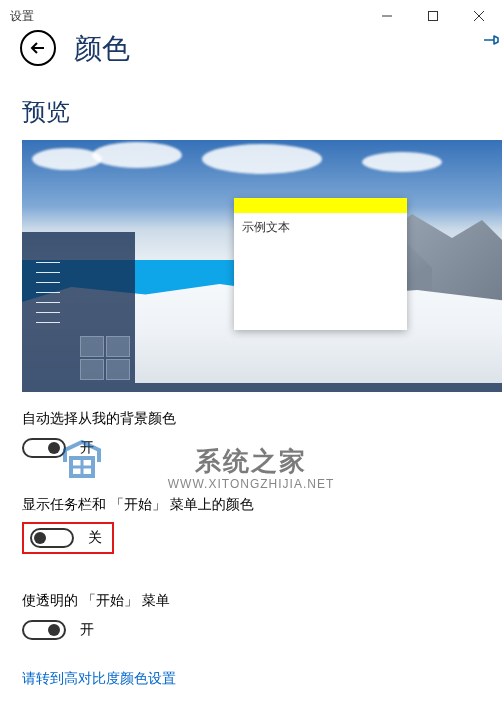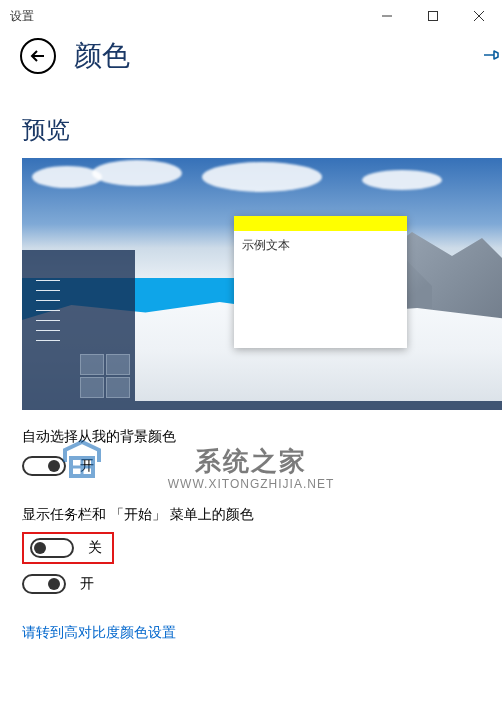--- a/index.html
+++ b/index.html
@@ -29,21 +29,21 @@
     display: flex;
     align-items: center;
     justify-content: center;
     color: #333;
   }
   .win-btn svg { display: block; }
   
   .header-row {
     height: 52px;
     display: flex;
-    align-items: center;
+    align-items: flex-start;
     padding: 0 0 0 20px;
   }
   .back-btn {
     width: 36px; height: 36px;
     border: 2px solid #000;
     border-radius: 50%;
     display: flex; align-items: center; justify-content: center;
     margin-right: 18px;
   }
   .page-title {
@@ -55,21 +55,21 @@
   .pin-icon { color: #0b5fa0; }
   
   .content {
     padding: 10px 22px 0 22px;
   }
   .section-heading {
     font-size: 24px;
     font-weight: 400;
     color: #1a3866;
     margin-bottom: 12px;
-    margin-top: 22px;
+    margin-top: 4px;
   }
   
   .preview {
     width: 494px;
     height: 252px;
     position: relative;
     overflow: hidden;
     background: #0ea5e9;
   }
   .sky {
@@ -136,21 +136,21 @@
   }
   .watermark .wm-title { font-size:26px; font-weight:700; color:#111; letter-spacing:2px; }
   .watermark .wm-url { font-size:12px; color:#222; letter-spacing:1px; margin-top:-2px;}
   .watermark .wm-logo {
     position:absolute; left:-42px; top:-6px; width:46px; height:46px;
   }
   
   .setting-label {
     font-size: 14px;
     color: #000;
-    margin-top: 30px;
+    margin-top: 38px;
   }
   .toggle-row {
     display:flex; align-items:center; gap:14px; margin-top:10px;
   }
   .toggle {
     width:44px; height:20px; border:2px solid #333; border-radius:12px;
     position:relative; background:transparent;
   }
   .toggle.on .knob { left:24px; }
   .toggle .knob {
@@ -259,20 +259,21 @@
   
   <div class="setting-label">显示任务栏和 「开始」 菜单上的颜色</div>
   <div class="highlight-box">
     <div class="toggle">
         <div class="knob"></div>
       </div>
     <span class="toggle-state">关</span>
   </div>
 
   
+  <div class="setting-label">使透明的 「开始」 菜单</div>
   <div class="toggle-row">
     <div class="toggle on">
         <div class="knob"></div>
       </div>
     <span class="toggle-state">开</span>
   </div>
 
   <a class="link">请转到高对比度颜色设置</a>
 </div>
 

